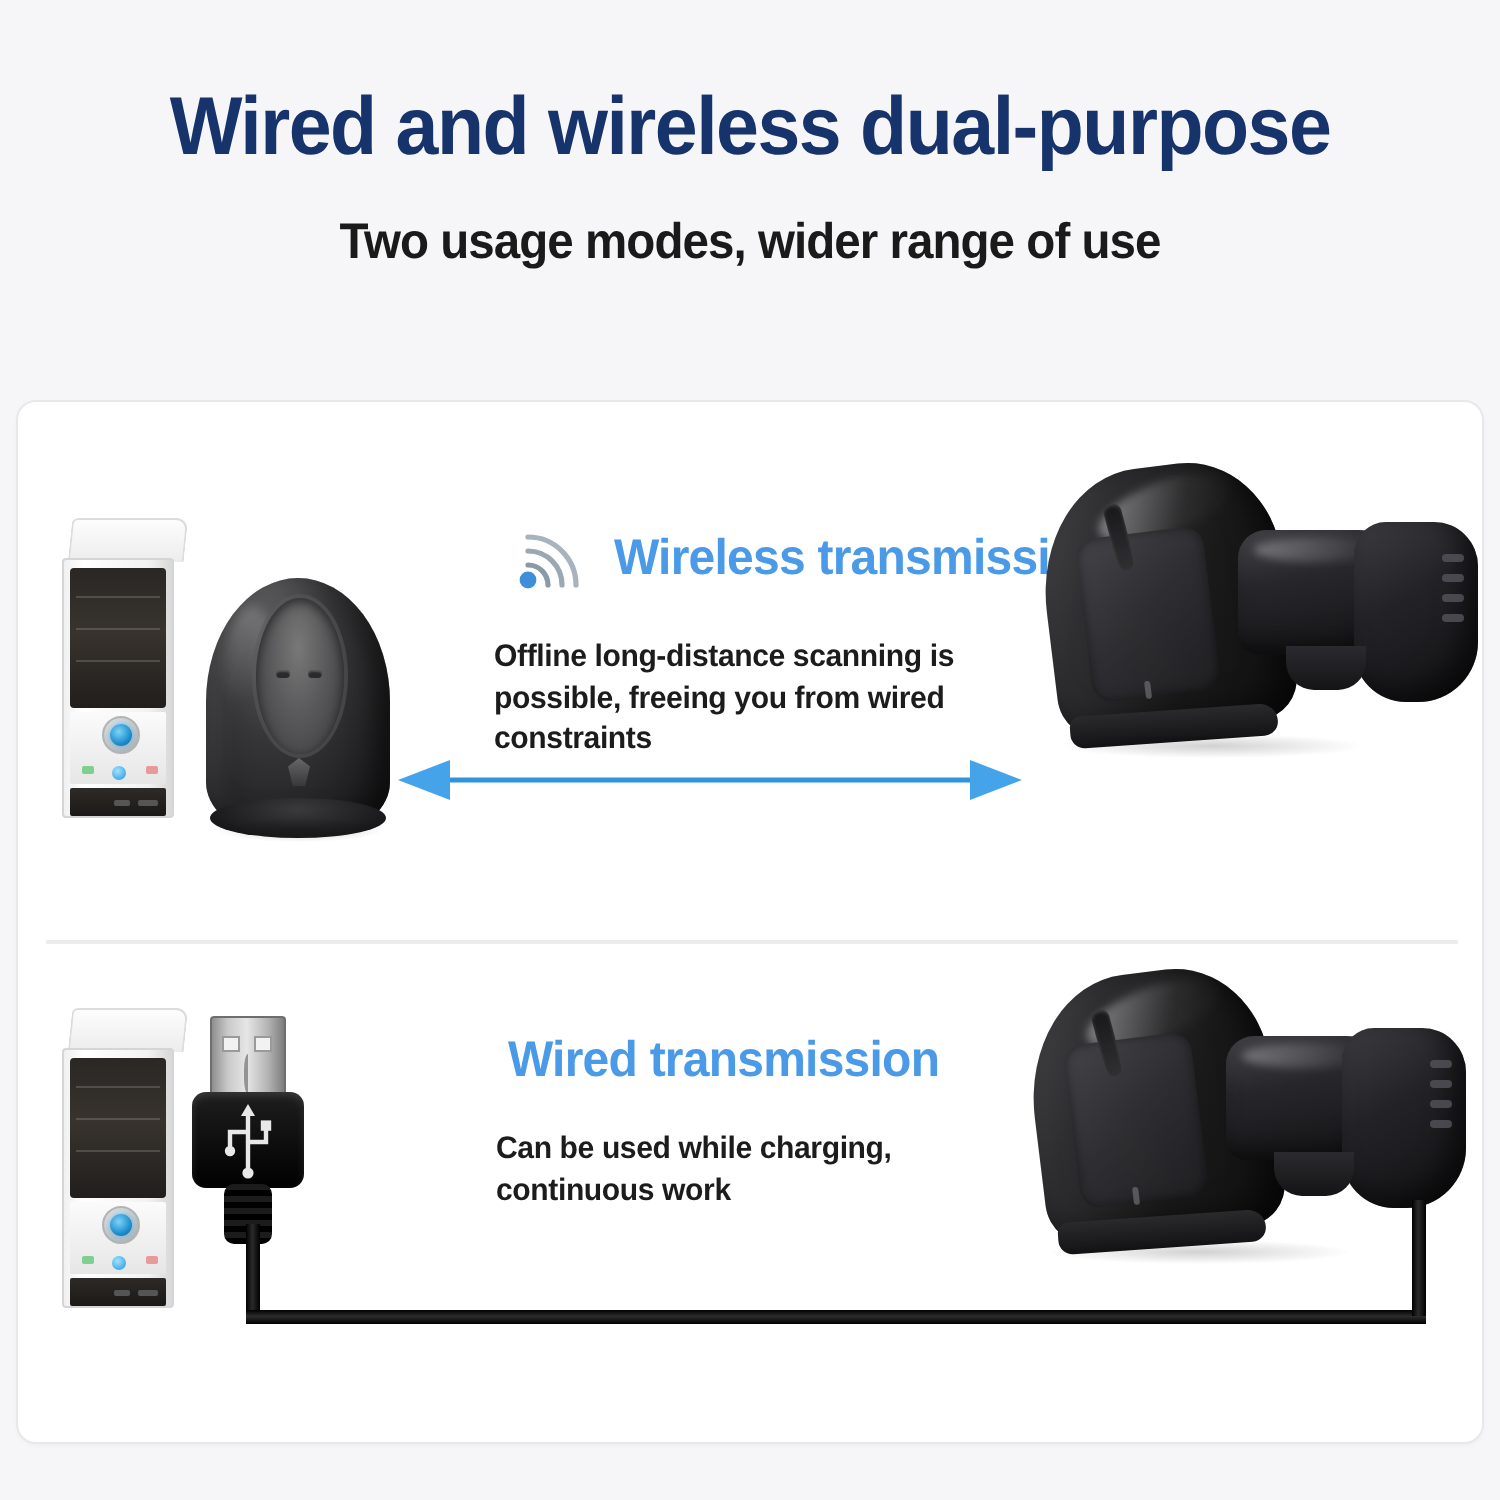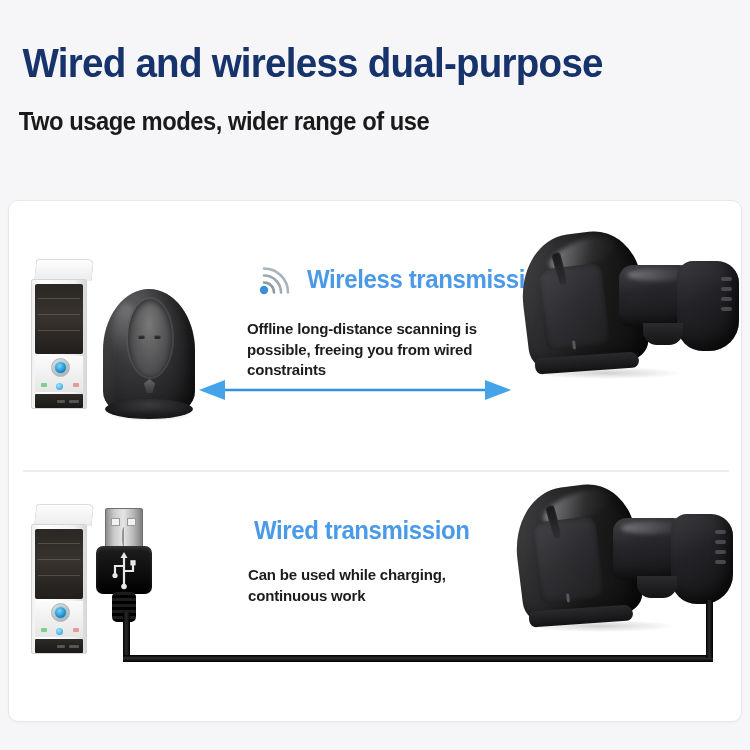--- a/index.html
+++ b/index.html
@@ -11,20 +11,21 @@
     background: #f6f6f8;
     font-family: "Liberation Sans", sans-serif;
     overflow: hidden;
     position: relative;
   }
 
   
   .header {
     width: 750px;
     padding-top: 42px;
+    text-align: center;
   }
   .main-title {
     font-size: 41px;
     font-weight: 700;
     color: #16336b;
     letter-spacing: -0.8px;
     line-height: 1.05;
     white-space: nowrap;
     transform: scaleX(0.94);
   }

